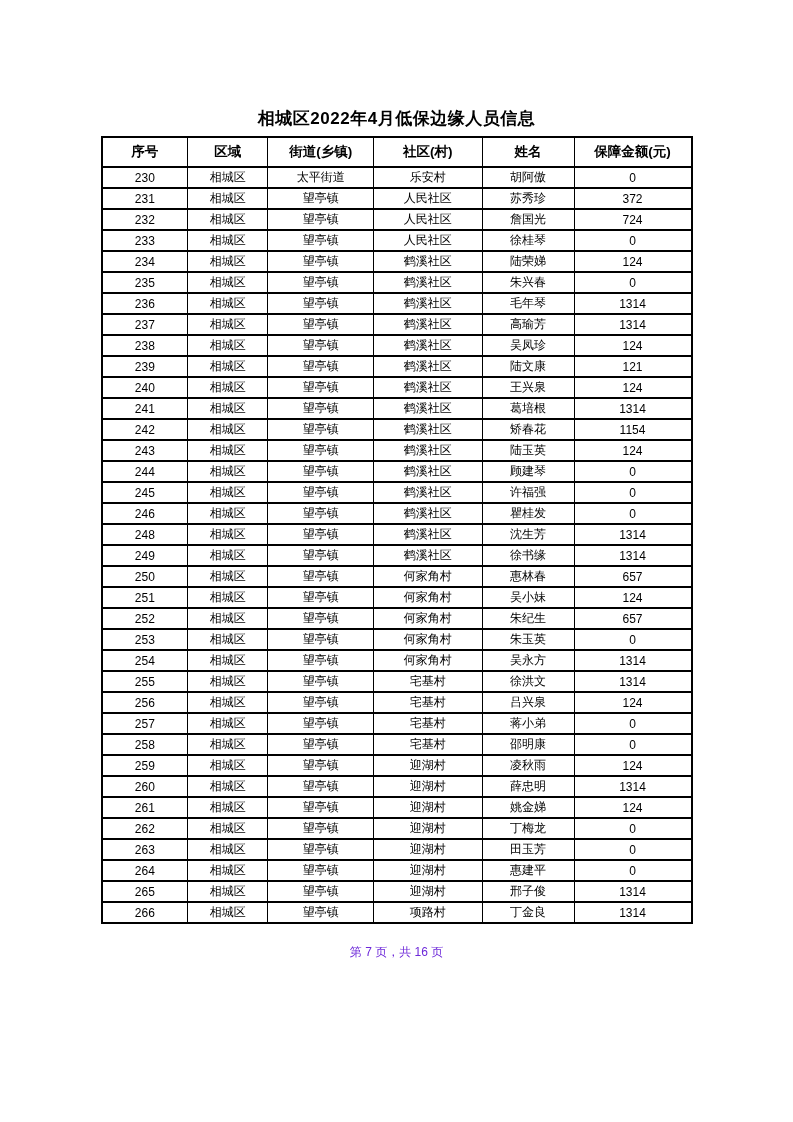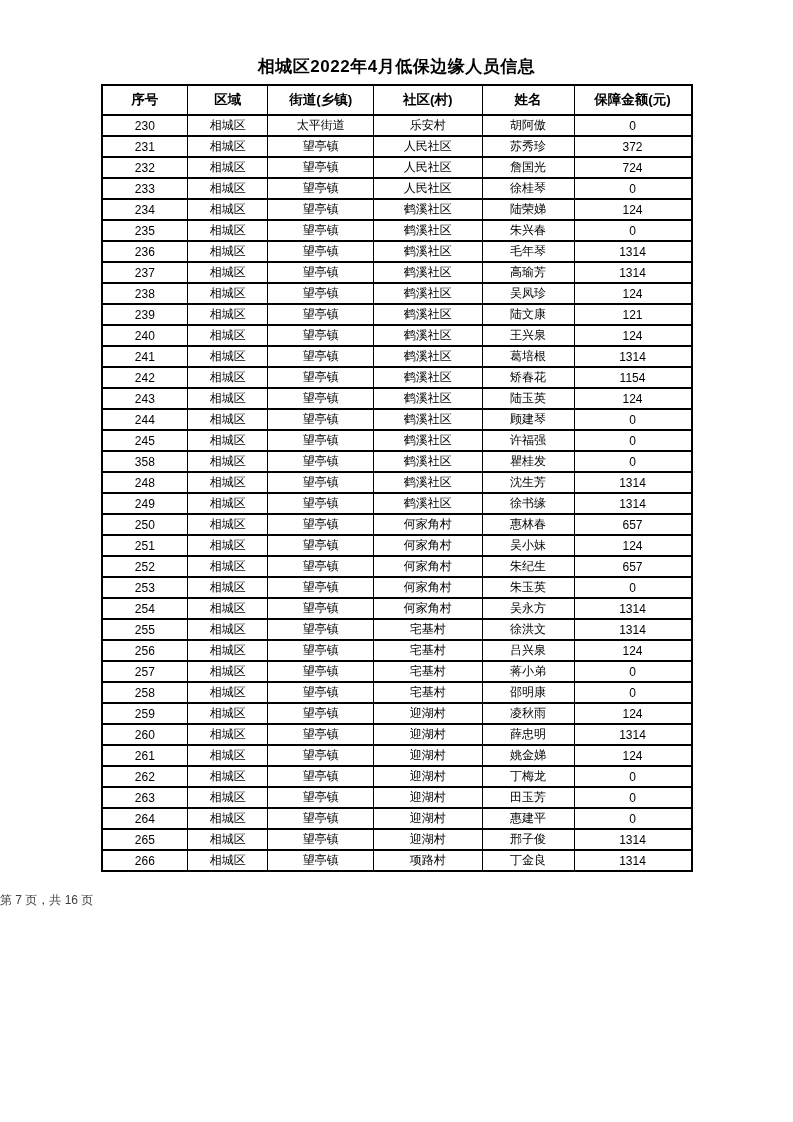--- a/index.html
+++ b/index.html
@@ -10,21 +10,21 @@
   }
   .page {
     position: relative;
     width: 793px;
     height: 1122px;
     margin: 0 auto;
     background: #ffffff;
     overflow: hidden;
   }
   .title {
-    margin-top: 56px;
+    margin-top: 108px;
     text-align: center;
     font-size: 17px;
     font-weight: 700;
     letter-spacing: 0.5px;
     line-height: 22px;
   }
   table.benefits {
     width: 592px;
     margin: 6px auto 0 auto;
     border-collapse: collapse;
@@ -48,23 +48,23 @@
   }
   table.benefits td {
     height: 21px;
     font-size: 12px;
     font-weight: 400;
     padding: 1px 2px;
   }
   td.num { font-size: 12px; }
   .footer {
     margin-top: 20px;
-    text-align: left;
+    text-align: center;
     font-size: 12px;
-    color: #404040;
+    color: #6d28d9;
   }
 </style>
 </head>
 <body>
 
 <div class="page">
   <div class="title">相城区2022年4月低保边缘人员信息</div>
 
   <table class="benefits">
     <colgroup>
@@ -208,21 +208,21 @@
         </tr>
         <tr>
           <td class="num">245</td>
           <td>相城区</td>
           <td>望亭镇</td>
           <td>鹤溪社区</td>
           <td>许福强</td>
           <td class="num">0</td>
         </tr>
         <tr>
-          <td class="num">358</td>
+          <td class="num">246</td>
           <td>相城区</td>
           <td>望亭镇</td>
           <td>鹤溪社区</td>
           <td>瞿桂发</td>
           <td class="num">0</td>
         </tr>
         <tr>
           <td class="num">248</td>
           <td>相城区</td>
           <td>望亭镇</td>

